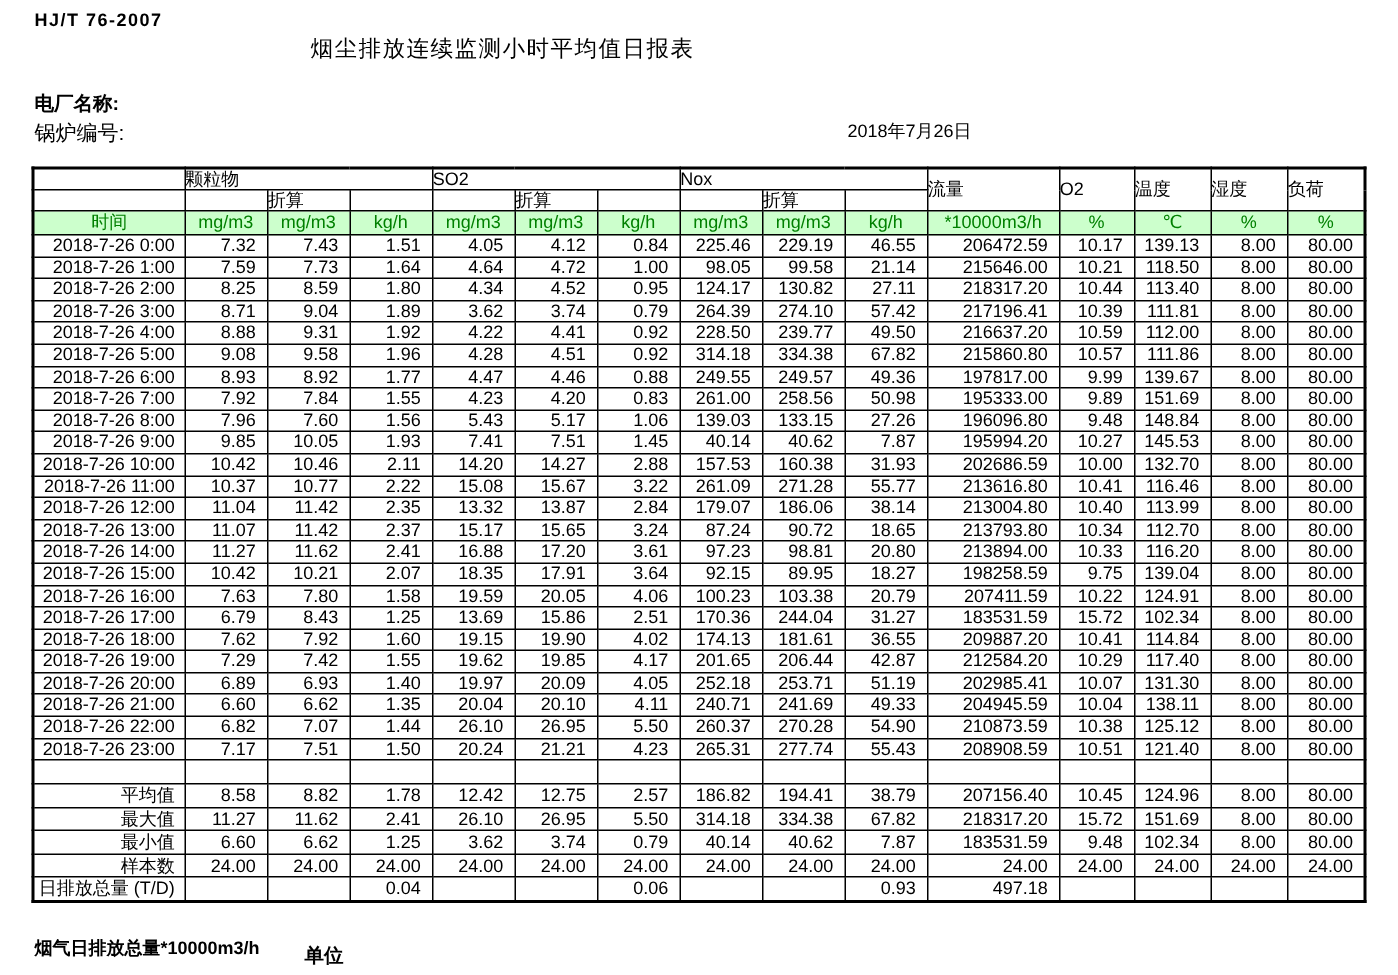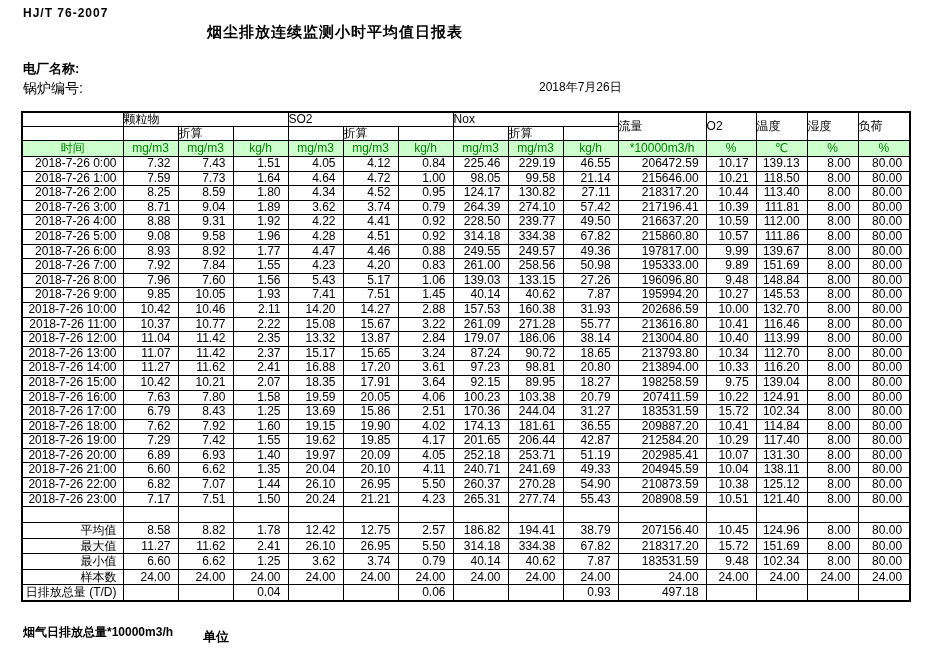--- a/index.html
+++ b/index.html
@@ -1,24 +1,24 @@
 <!DOCTYPE html>
 <html style="--green-bg: #ccffcc; --green-text: #008000; --border: #000000;"><head>
 <meta charset="utf-8">
 <style>
   :root { --green-bg:#ccffcc; --green-text:#008000; --border:#000000; }
   * { margin:0; padding:0; box-sizing:border-box; }
   html,body { width:932px; height:650px; background:#ffffff; overflow:hidden;
     font-family:"Liberation Sans","DejaVu Sans",sans-serif; color:#000; }
   .abs { position:absolute; }
   .std-no   { left:23px; top:6px;  font-size:12px; font-weight:bold; letter-spacing:1px; }
-  .main-title{ left:207px; top:23px; font-size:15px; font-weight:bold; letter-spacing:1px; }
+  .main-title{ left:207px; top:23px; font-size:15px; font-weight:normal; letter-spacing:1px; }
   .plant-lbl{ left:23px; top:60px; font-size:13px; font-weight:bold; }
   .boiler-lbl{ left:23px; top:80px; font-size:14px; font-weight:normal; }
-  .date-lbl { left:539px; top:79px; font-size:12px; }
+  .date-lbl { left:565px; top:79px; font-size:12px; }
   .ft1 { left:23px;  top:624px; font-size:12px; font-weight:bold; }
   .ft2 { left:23px;  top:628px; font-size:13px; font-weight:normal;margin-top:32px; }
   .ft3 { left:203px; top:628px; font-size:13px; font-weight:bold; }
 
   table.report { position:absolute; left:21px; top:111px; width:889px;
     border-collapse:collapse; table-layout:fixed; border:2px solid var(--border); }
   table.report td { border:1px solid var(--border); font-size:12px;
     overflow:visible; white-space:nowrap; }
   td.sep { border-right-width:2px; }
   tr.hdr td { height:13px; text-align:left; line-height:13px; }

